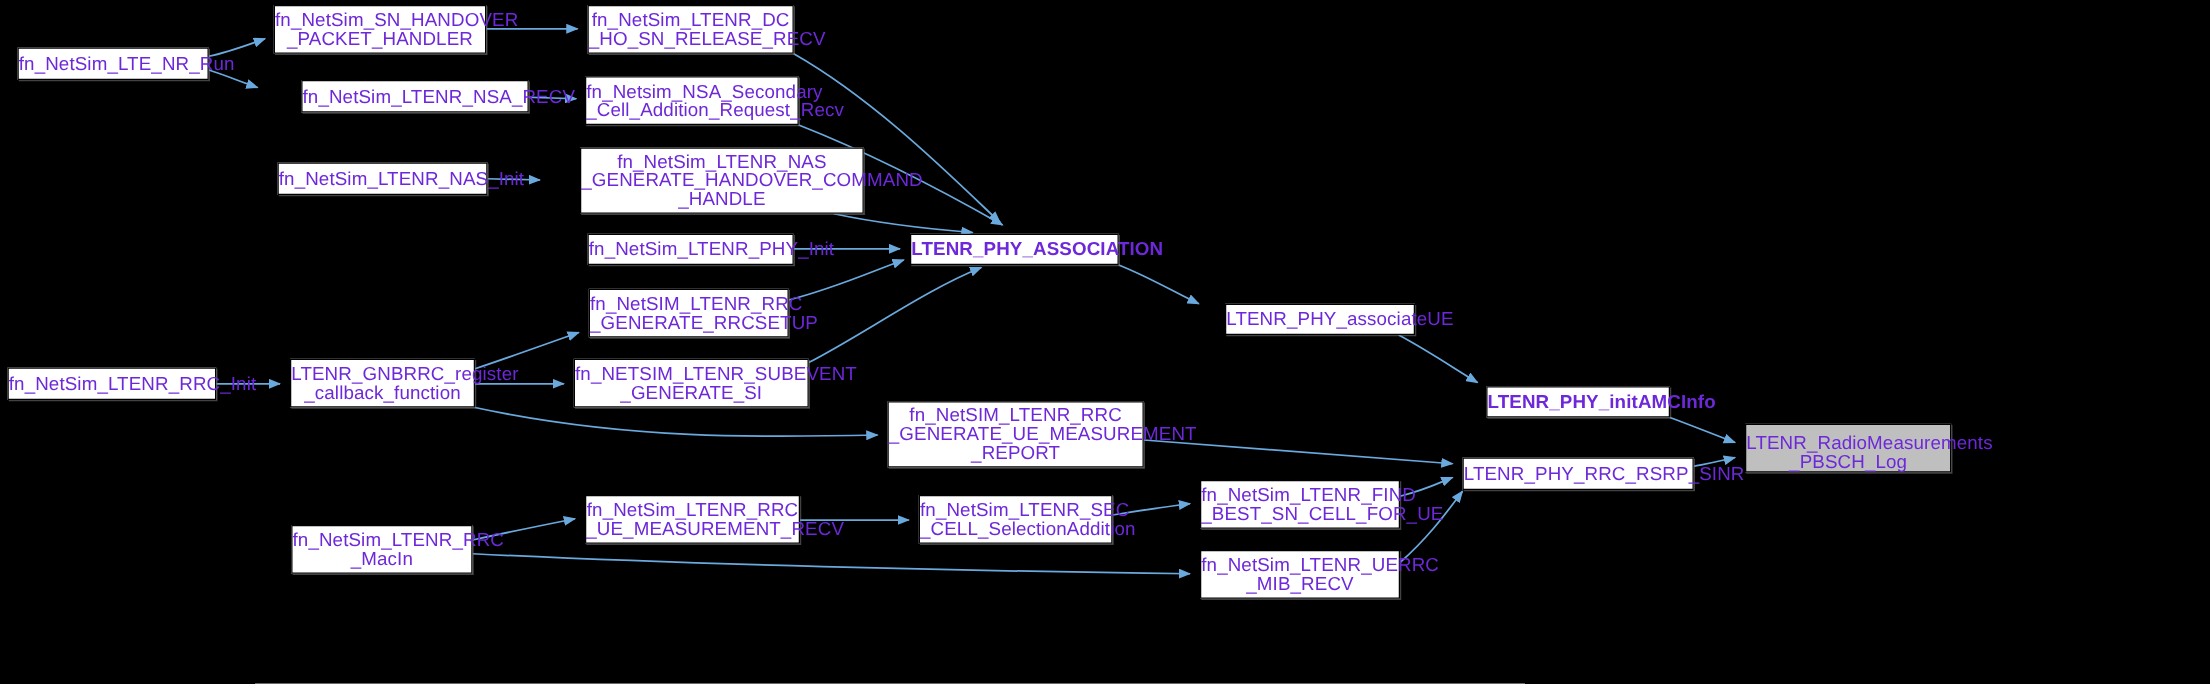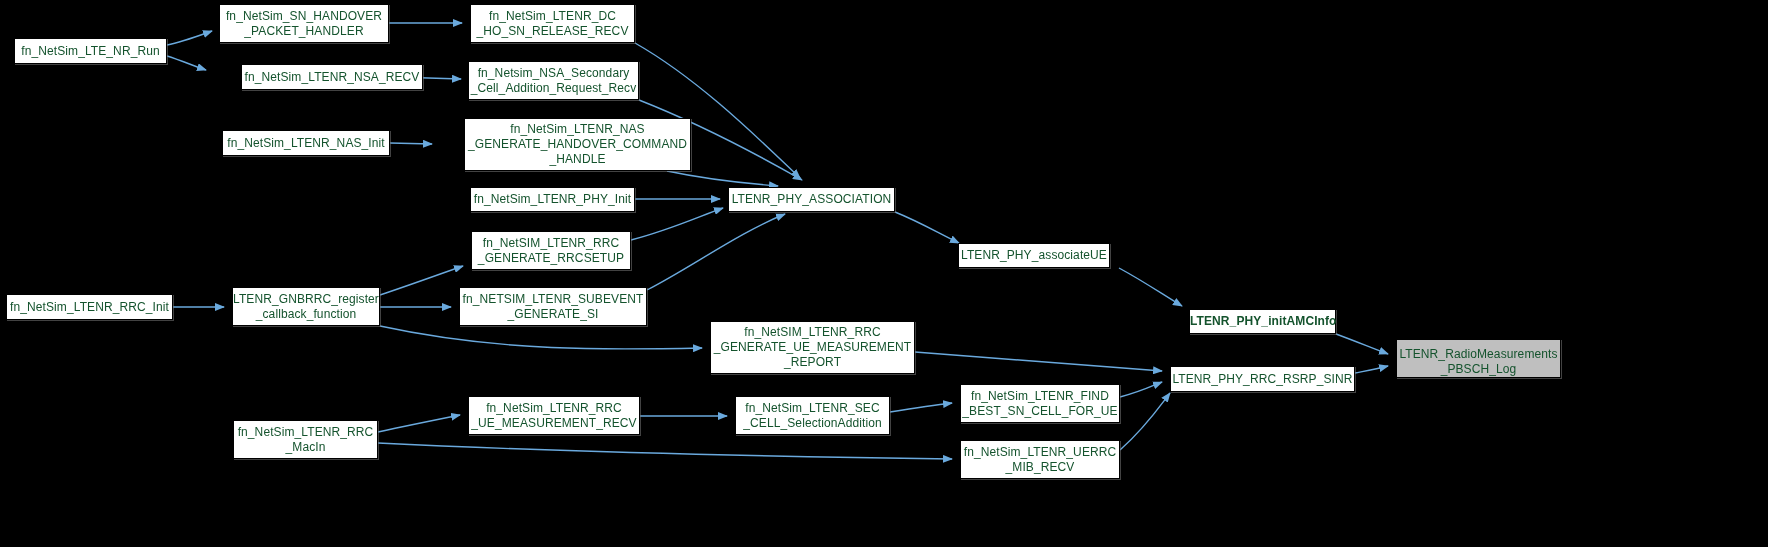--- a/index.html
+++ b/index.html
@@ -21,22 +21,22 @@
     top: 0;
     width: 1768px;
     height: 547px;
     pointer-events: none;
   }
   .node {
     position: absolute;
     box-sizing: border-box;
     background: #ffffff;
     border: 1px solid #000000;
-    color: #14532d;
-    font-size: 12px;
+    color: #6d28d9;
+    font-size: 15px;
     line-height: 15px;
     text-align: center;
     display: flex;
     align-items: center;
     justify-content: center;
     white-space: pre;
     letter-spacing: 0.1px;
     box-shadow: 1px 1px 0 rgba(120,120,120,0.55);
     z-index: 2;
   }
@@ -95,32 +95,32 @@
       <div class="node" style="left: 213px; top: 64px; width: 182px; height: 26px; margin-left: 28px;"><span class="node-label">fn_NetSim_LTENR_NSA_RECV</span></div>
       <div class="node" style="left: 470px; top: 4px; width: 165px; height: 39px;"><span class="node-label">fn_NetSim_LTENR_DC
 _HO_SN_RELEASE_RECV</span></div>
       <div class="node" style="left: 468px; top: 61px; width: 171px; height: 39px;"><span class="node-label">fn_Netsim_NSA_Secondary
 _Cell_Addition_Request_Recv</span></div>
       <div class="node" style="left: 222px; top: 130px; width: 168px; height: 26px; align-items: center;"><span class="node-label">fn_NetSim_LTENR_NAS_Init</span></div>
       <div class="node" style="left: 464px; top: 118px; width: 227px; height: 53px;"><span class="node-label">fn_NetSim_LTENR_NAS
 _GENERATE_HANDOVER_COMMAND
 _HANDLE</span></div>
       <div class="node" style="left: 470px; top: 187px; width: 165px; height: 25px;"><span class="node-label">fn_NetSim_LTENR_PHY_Init</span></div>
-      <div class="node" style="left: 728px; top: 187px; width: 167px; height: 25px;"><span class="node-label">LTENR_PHY_ASSOCIATION</span></div>
+      <div class="node" style="left: 728px; top: 187px; width: 167px; height: 25px; font-weight: bold;"><span class="node-label">LTENR_PHY_ASSOCIATION</span></div>
       <div class="node" style="left: 471px; top: 231px; width: 160px; height: 39px;"><span class="node-label">fn_NetSIM_LTENR_RRC
 _GENERATE_RRCSETUP</span></div>
       <div class="node" style="left: 6px; top: 294px; width: 167px; height: 26px;"><span class="node-label">fn_NetSim_LTENR_RRC_Init</span></div>
       <div class="node" style="left: 232px; top: 287px; width: 148px; height: 39px; justify-content: center;"><span class="node-label">LTENR_GNBRRC_register
 _callback_function</span></div>
       <div class="node" style="left: 459px; top: 287px; width: 188px; height: 39px;"><span class="node-label">fn_NETSIM_LTENR_SUBEVENT
 _GENERATE_SI</span></div>
       <div class="node" style="left: 710px; top: 321px; width: 205px; height: 53px;"><span class="node-label">fn_NetSIM_LTENR_RRC
 _GENERATE_UE_MEASUREMENT
 _REPORT</span></div>
-      <div class="node" style="left: 958px; top: 243px; width: 152px; height: 25px; align-items: center;"><span class="node-label">LTENR_PHY_associateUE</span></div>
+      <div class="node" style="left: 980px; top: 243px; width: 152px; height: 25px; align-items: center;"><span class="node-label">LTENR_PHY_associateUE</span></div>
       <div class="node" style="left: 1189px; top: 309px; width: 147px; height: 25px; font-weight: bold;"><span class="node-label">LTENR_PHY_initAMCInfo</span></div>
       <div class="node" style="left: 1170px; top: 366px; width: 185px; height: 26px;"><span class="node-label">LTENR_PHY_RRC_RSRP_SINR</span></div>
       <div class="node" style="left: 468px; top: 396px; width: 172px; height: 39px;"><span class="node-label">fn_NetSim_LTENR_RRC
 _UE_MEASUREMENT_RECV</span></div>
       <div class="node" style="left: 233px; top: 420px; width: 145px; height: 39px;"><span class="node-label">fn_NetSim_LTENR_RRC
 _MacIn</span></div>
       <div class="node" style="left: 735px; top: 396px; width: 155px; height: 39px;"><span class="node-label">fn_NetSim_LTENR_SEC
 _CELL_SelectionAddition</span></div>
       <div class="node" style="left: 960px; top: 384px; width: 160px; height: 39px;"><span class="node-label">fn_NetSim_LTENR_FIND
 _BEST_SN_CELL_FOR_UE</span></div>

